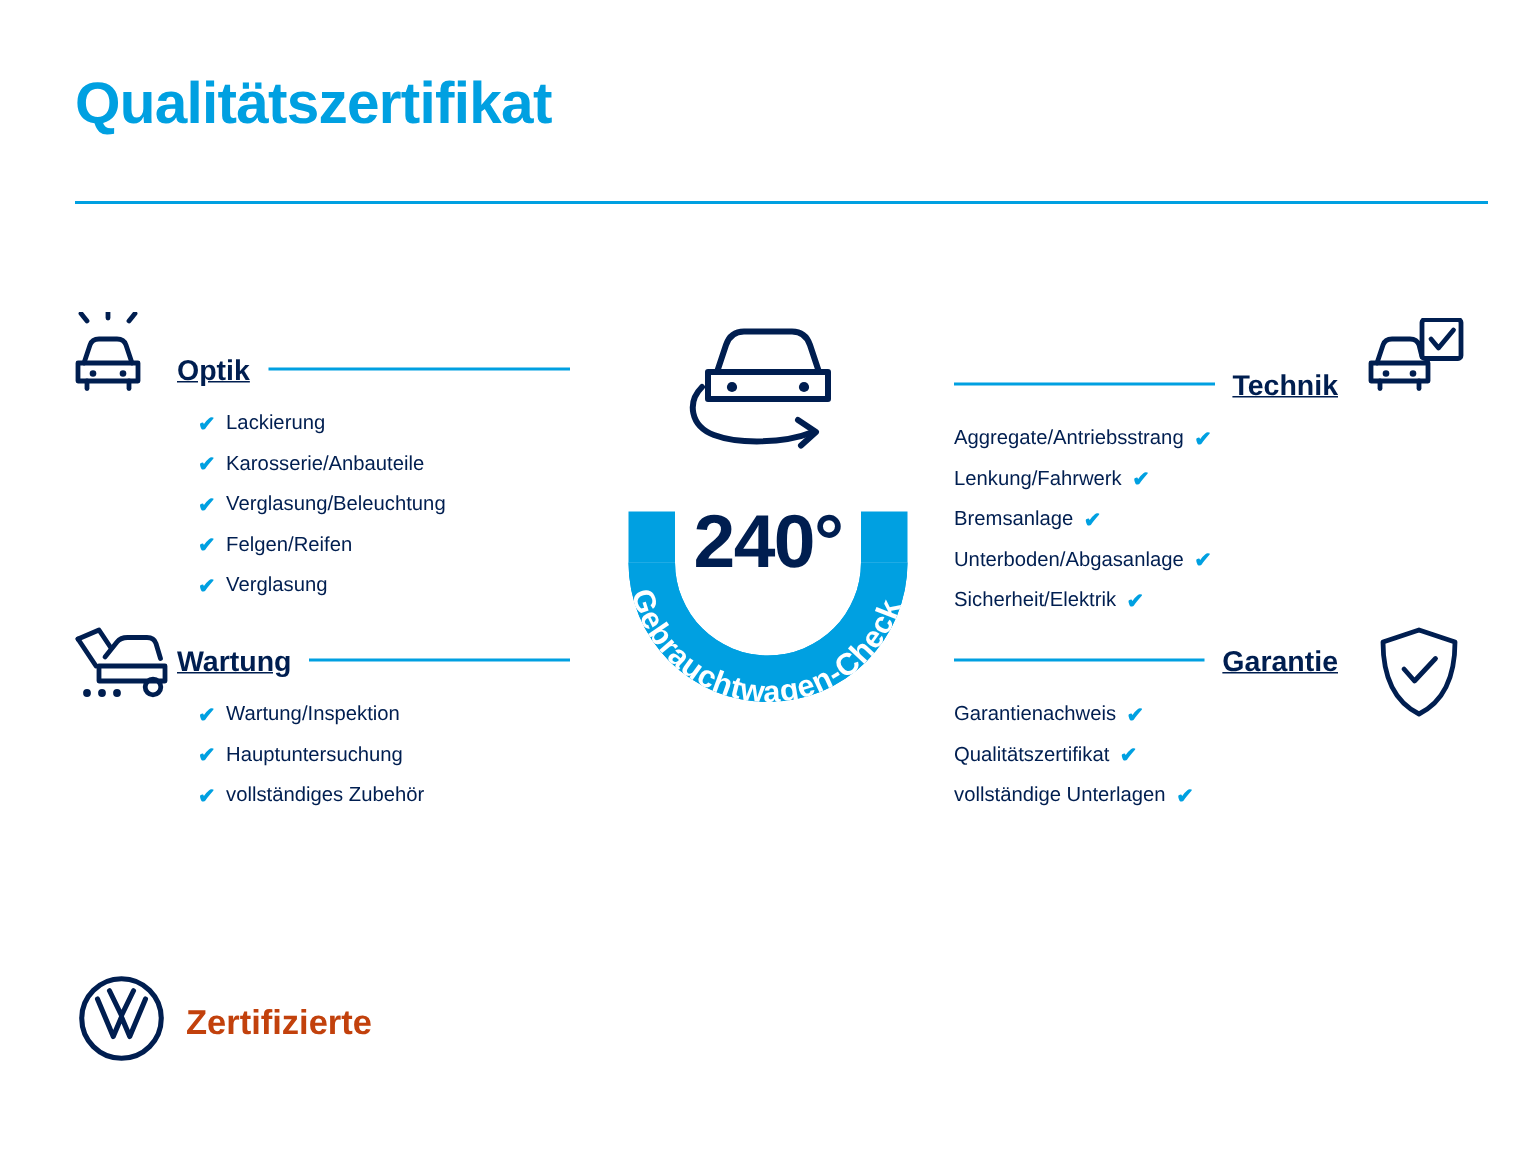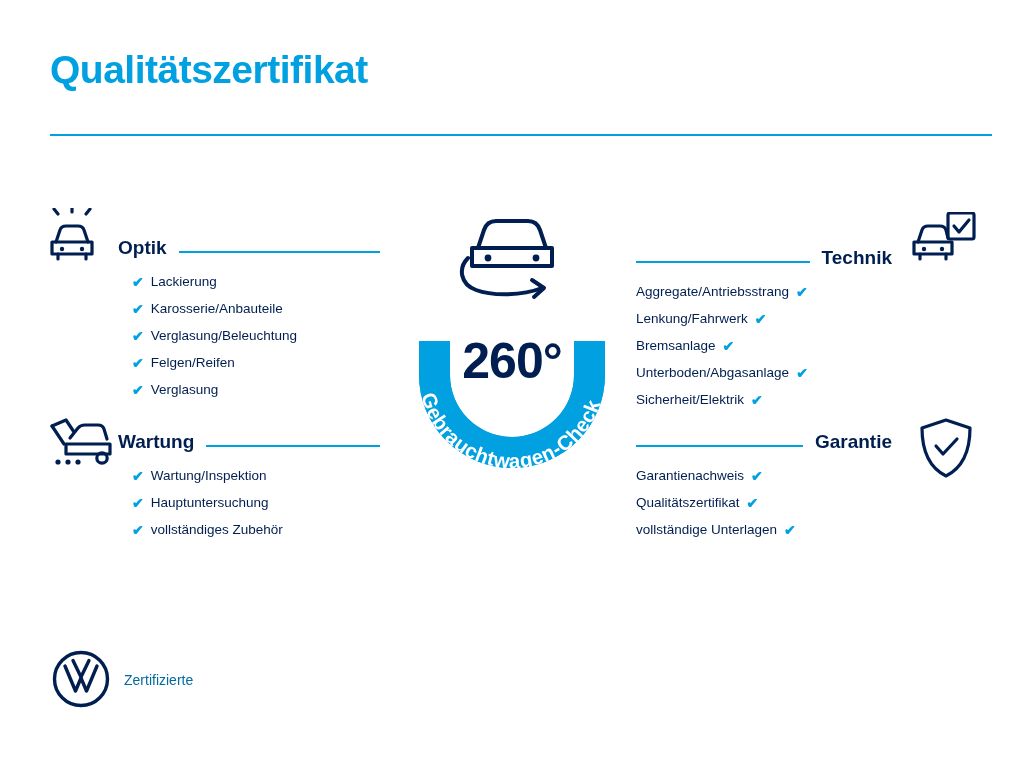--- a/index.html
+++ b/index.html
@@ -34,21 +34,22 @@
     height: 2px;
     background: #00a0e1;
   }
 
   
   .block {
     position: absolute;
   }
   .block-head {
     display: flex;
-    align-items: flex-end;
+    align-items: center;
+    text-decoration: underline;
   }
   .block-title {
     font-size: 19px;
     font-weight: bold;
     color: #001e50;
     white-space: nowrap;
     line-height: 1;
   }
   .head-rule {
     flex: 1 1 auto;
@@ -111,24 +112,24 @@
   
   .footer {
     position: absolute;
     left: 52px;
     top: 650px;
     display: flex;
     align-items: center;
   }
   .vw-logo { margin-right: 14px; }
   .footer-text {
-    font-size: 14px;
-    font-weight: normal;
+    font-size: 23px;
+    font-weight: bold;
     line-height: 1.25;
-    color: #0369a1;
+    color: #c2410c;
   }
 </style>
 </head>
 <body>
 
 <div class="page-title">Qualitätszertifikat</div>
 <div class="title-rule"></div>
 
 <div class="corner-icon" style="left:48px; top:208px;">
   <svg width="70" height="62" viewBox="0 0 70 62" fill="none" stroke="#001e50" stroke-width="3.2" stroke-linecap="round" stroke-linejoin="round">
@@ -294,21 +295,21 @@
 
       <path d="M -93 0 A 93 93 0 0 0 93 0 L 62 0 A 62 62 0 0 1 -62 0 Z" fill="#00a0e1"></path>
       <rect x="-93" y="-34" width="31" height="34" fill="#00a0e1"></rect>
       <rect x="62" y="-34" width="31" height="34" fill="#00a0e1"></rect>
     </g>
 
     <text font-family="Liberation Sans, sans-serif" font-size="20.5" font-weight="bold" fill="#ffffff" letter-spacing="0.4">
       <textPath href="#ringPath" startOffset="7%">Gebrauchtwagen-Check</textPath>
     </text>
   </svg>
-  <div class="badge-text">260°</div>
+  <div class="badge-text">240°</div>
 </div>
 
 <div class="footer">
   <div class="vw-logo">
     <svg width="58" height="58" viewBox="0 0 58 58" fill="none" stroke="#001e50" stroke-width="3.4" stroke-linejoin="round" stroke-linecap="round">
       <circle cx="29" cy="29" r="26.5"></circle>
       <path d="M13 16 L23.5 41 L29 28 L34.5 41 L45 16"></path>
       <path d="M21 10.5 L29 27 L37 10.5"></path>
     </svg>
   </div>

